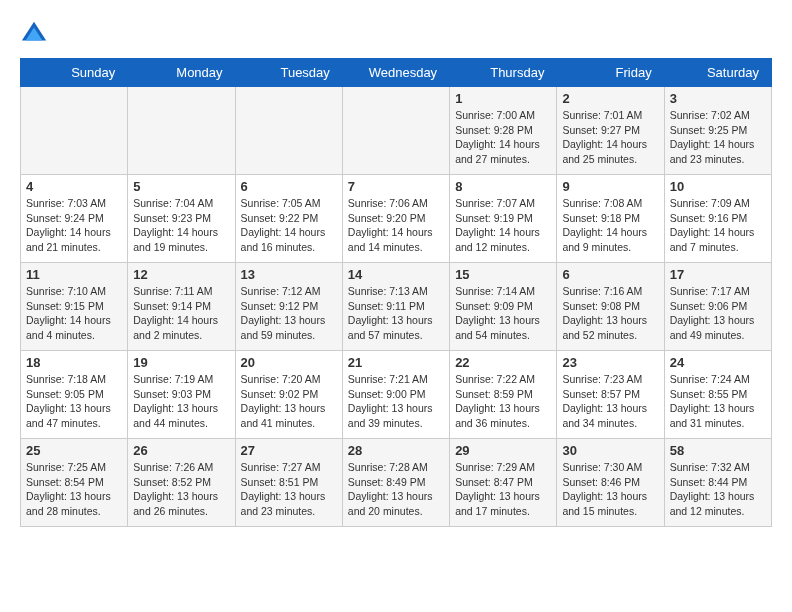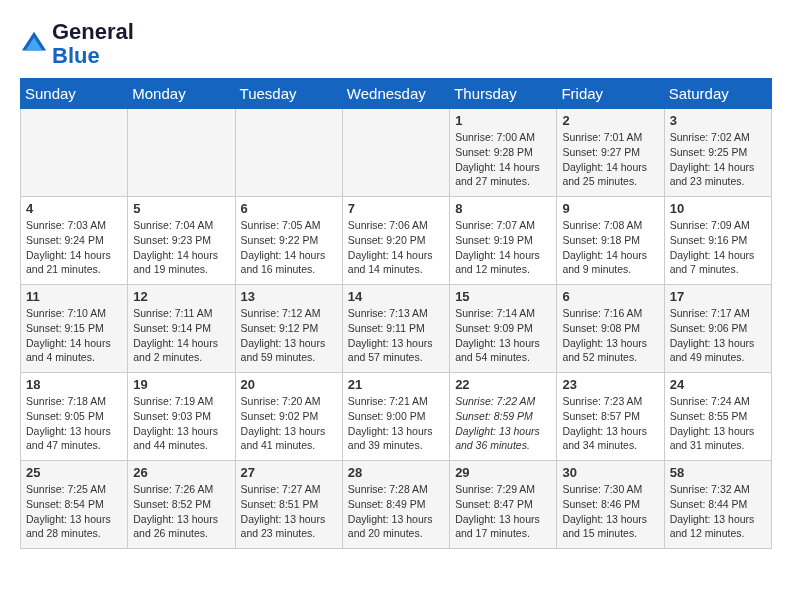--- a/index.html
+++ b/index.html
@@ -45,23 +45,23 @@
       color: #555;
     }
     table {
       width: 100%;
       border-collapse: collapse;
       font-size: 11px;
     }
     thead tr th {
       background-color: #1565c0;
       color: #fff;
-      text-align: left;
-      padding: 6px 4px;
-      font-size: 15px;
+      text-align: right;
+      padding: 6px 12px;
+      font-size: 13px;
       font-weight: normal;
       border: 1px solid #1565c0;
     }
     tbody tr td {
       border: 1px solid #ccc;
       vertical-align: top;
       padding: 4px 5px;
       height: 88px;
       width: 107px;
     }
@@ -89,24 +89,20 @@
   </style>
 </head>
 <body>
 
 <div class="header">
   <div class="logo">
     <svg class="logo-icon" viewBox="0 0 30 30" xmlns="http://www.w3.org/2000/svg">
       <polygon points="15,2 28,22 2,22" fill="#1565c0"></polygon>
       <polygon points="15,8 24,22 6,22" fill="#42a5f5"></polygon>
     </svg>
-    <div class="logo-text">
-      <div>General</div>
-      <div class="blue">Blue</div>
-    </div>
   </div>
 </div>
 
 <table>
   <thead>
     <tr id="weekday-row">
         <th>Sunday</th>
         <th>Monday</th>
         <th>Tuesday</th>
         <th>Wednesday</th>
@@ -269,21 +265,21 @@
         </td>
         <td>
           <span class="day-num">21</span>
           <div class="day-info" style="white-space: pre-line;">Sunrise: 7:21 AM
 Sunset: 9:00 PM
 Daylight: 13 hours
 and 39 minutes.</div>
         </td>
         <td>
           <span class="day-num">22</span>
-          <div class="day-info" style="white-space: pre-line; font-style: italic;">Sunrise: 7:22 AM
+          <div class="day-info" style="white-space: pre-line;">Sunrise: 7:22 AM
 Sunset: 8:59 PM
 Daylight: 13 hours
 and 36 minutes.</div>
         </td>
         <td>
           <span class="day-num">23</span>
           <div class="day-info" style="white-space: pre-line;">Sunrise: 7:23 AM
 Sunset: 8:57 PM
 Daylight: 13 hours
 and 34 minutes.</div>

